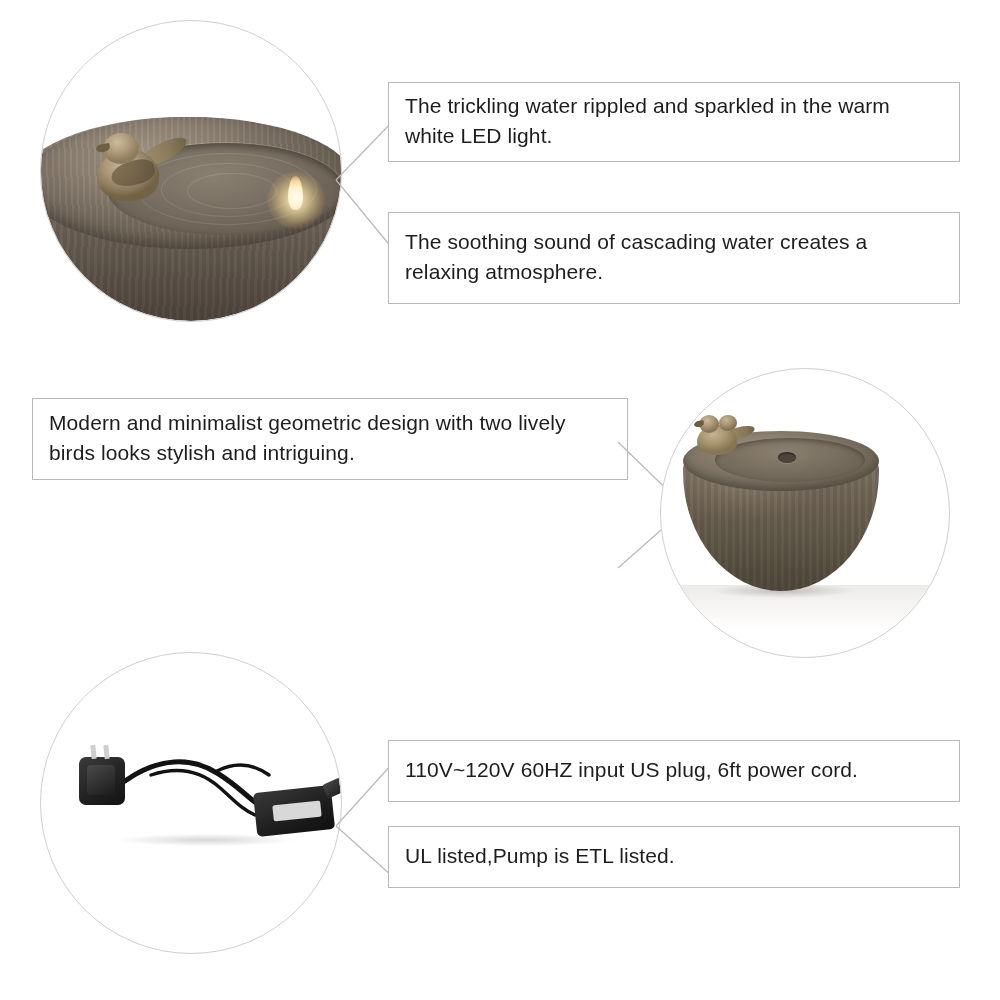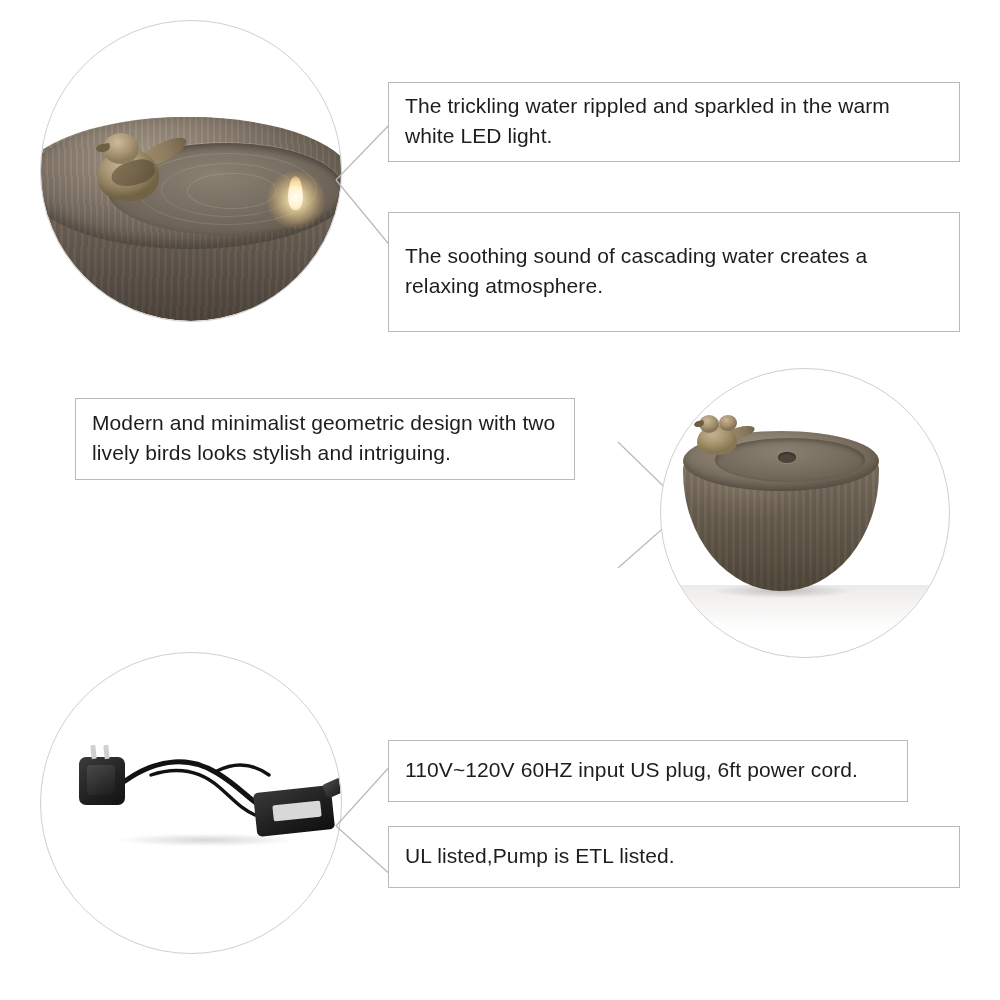--- a/index.html
+++ b/index.html
@@ -420,25 +420,25 @@
 
   <svg class="connector" style="left:330px; top:80px; width:80px; height:200px;">
     <line x1="6" y1="100" x2="62" y2="42"></line>
     <line x1="6" y1="100" x2="62" y2="168"></line>
   </svg>
 
   <div class="callout" style="left:388px; top:82px; width:572px; height:80px;">
     <span>The trickling water rippled and sparkled in the warm white LED light.</span>
   </div>
 
-  <div class="callout" style="left:388px; top:212px; width:572px; height:120px;">
+  <div class="callout" style="left:388px; top:212px; width:572px; height:92px;">
     <span>The soothing sound of cascading water creates a relaxing atmosphere.</span>
   </div>
 
-  <div class="callout" style="left:32px; top:398px; width:500px; height:82px;margin-left:43px;">
+  <div class="callout" style="left:32px; top:398px; width:596px; height:82px;">
     <span>Modern and minimalist geometric design with two lively birds looks stylish and intriguing.</span>
   </div>
 
 
   <svg class="connector" style="left:612px; top:420px; width:82px; height:180px;">
     <line x1="74" y1="88" x2="6" y2="22"></line>
     <line x1="74" y1="88" x2="6" y2="148"></line>
   </svg>
 
   <div class="photo-circle" style="left:660px; top:368px; width:288px; height:288px;">
@@ -473,21 +473,21 @@
       <div class="s3-pump-label"></div>
       <div class="s3-pump-nozzle"></div>
     </div>
   </div>
 
   <svg class="connector" style="left:330px; top:730px; width:80px; height:180px;">
     <line x1="6" y1="96" x2="62" y2="34"></line>
     <line x1="6" y1="96" x2="62" y2="146"></line>
   </svg>
 
-  <div class="callout" style="left:388px; top:740px; width:520px; height:62px;">
+  <div class="callout" style="left:388px; top:740px; width:572px; height:62px;">
     <span>110V~120V 60HZ input US plug, 6ft power cord.</span>
   </div>
 
   <div class="callout" style="left:388px; top:826px; width:572px; height:62px;text-align:right;">
     <span>UL listed,Pump is ETL listed.</span>
   </div>
 
 </div>
 
 </body></html>

